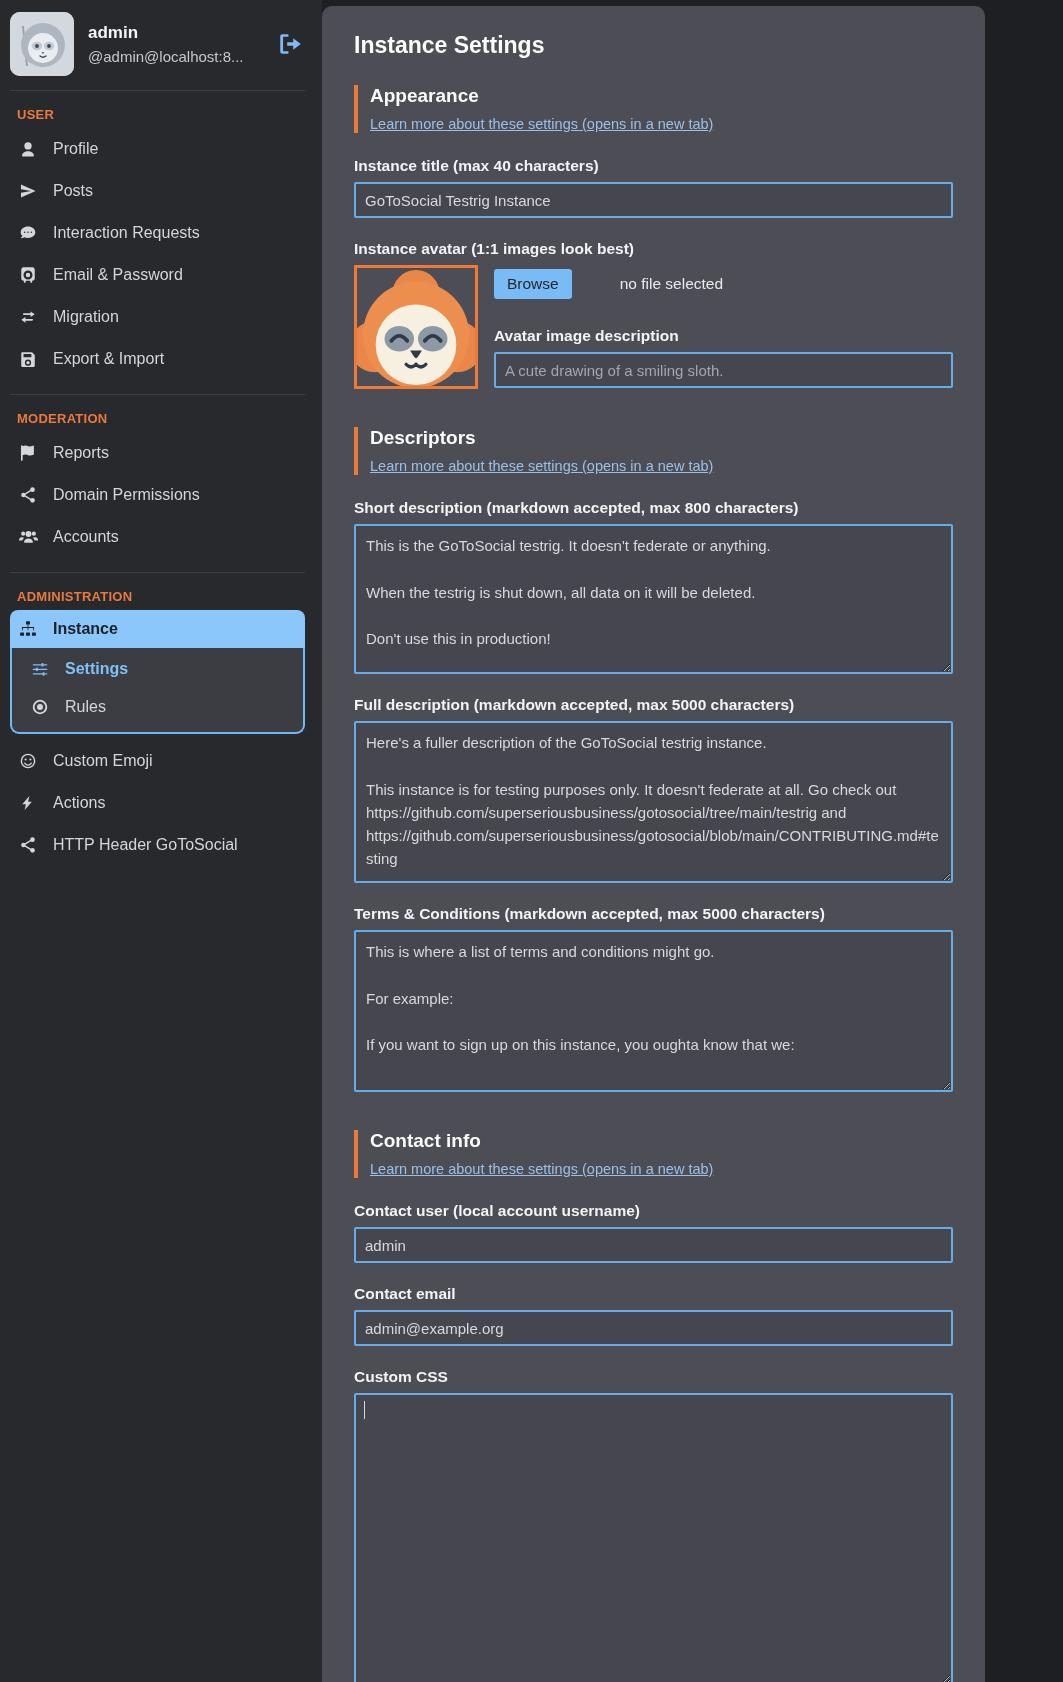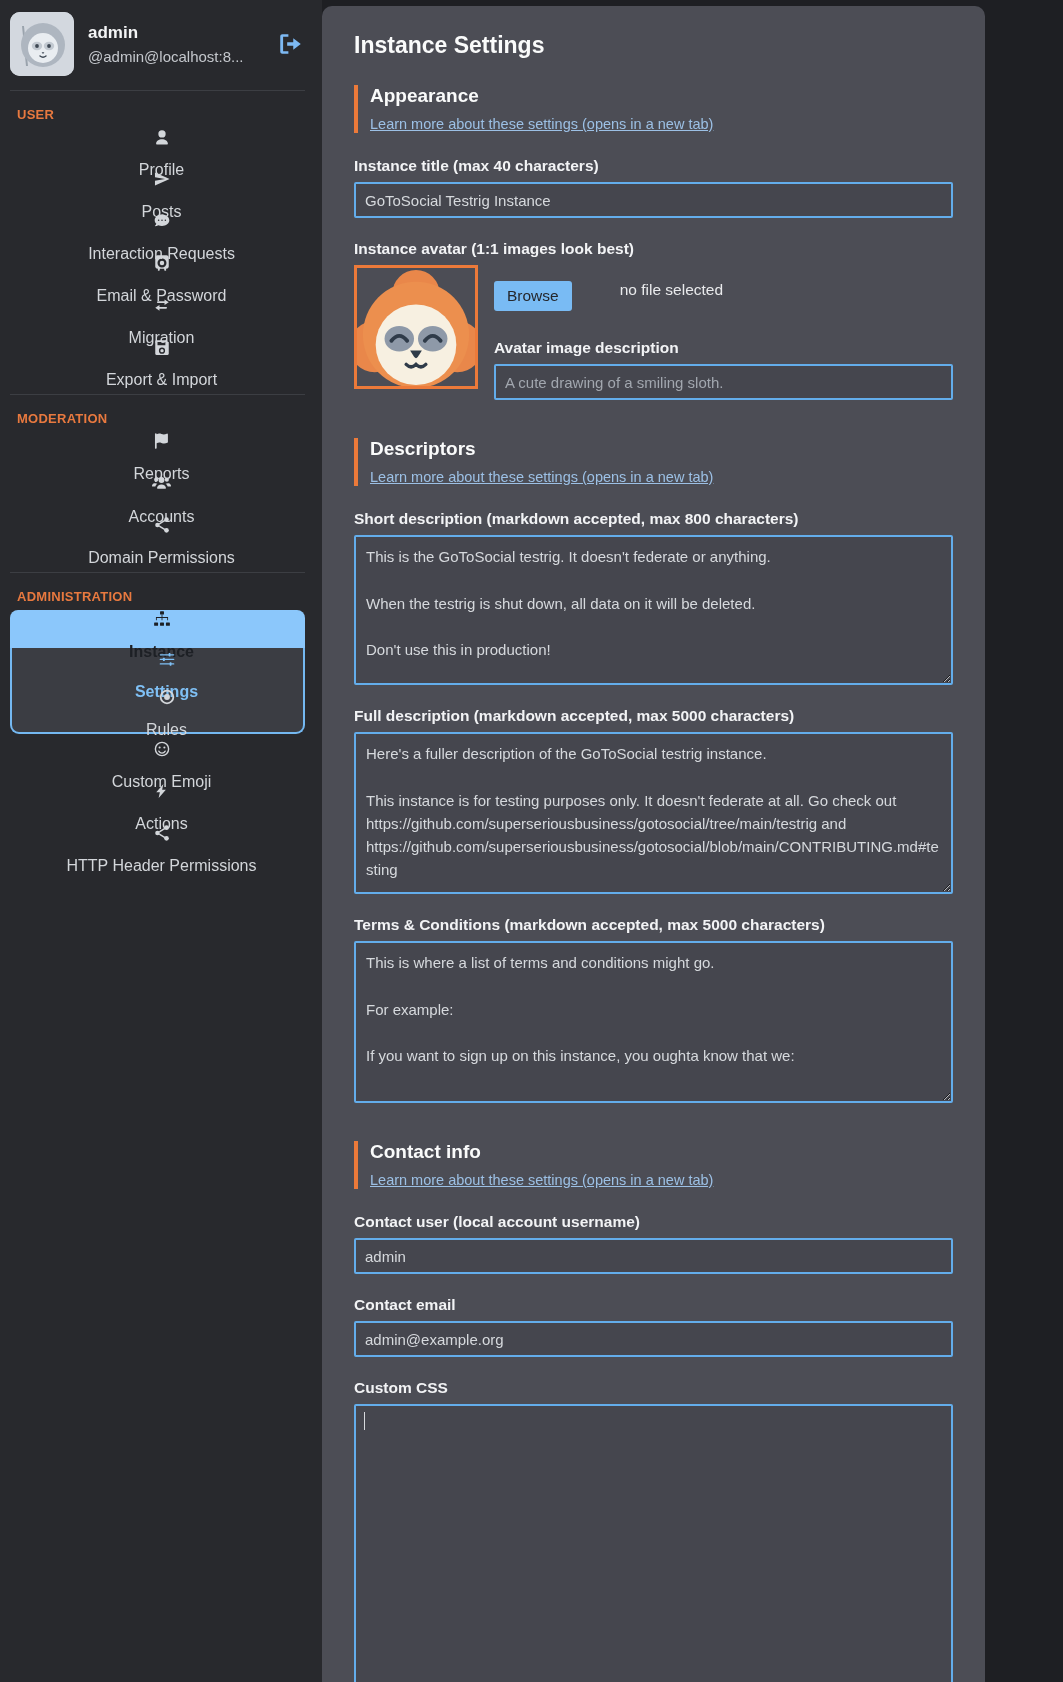--- a/index.html
+++ b/index.html
@@ -25,21 +25,21 @@
   .user-name { font-size:17px; font-weight:bold; color:#f4f5f6; margin-bottom:5px; }
   .user-handle { font-size:15px; color:#c4c7cc; white-space:nowrap; }
   .logout-btn { color:#7db9f3; cursor:pointer; flex-shrink:0; display:flex; }
   .divider { border:none; border-top:1px solid #3c3e43; margin:0 0 4px; }
   .nav-section-label {
     color:#e8793f; font-size:13px; font-weight:bold; letter-spacing:.02em;
     margin:16px 0 6px 7px;
   }
   .nav-item {
     display:flex; align-items:center; gap:15px; height:42px;
-    padding-left:8px; font-size:16px; color:#d3d6da; cursor:pointer;flex-direction:column;
+    padding-left:8px; font-size:16px; color:#d3d6da; cursor:pointer;
   }
   .nav-item .ic { width:20px; display:flex; justify-content:center; color:#d3d6da; }
   .nav-item.active {
     background:#8bc7fb; color:#1d2025; font-weight:bold;
     border-radius:8px 8px 0 0; height:38px; margin-top:2px;
   }
   .nav-item.active .ic { color:#1d2025; }
   .submenu {
     background:#3b3d43; border:2px solid #74b8f1; border-top:none;
     border-radius:0 0 9px 9px; padding:2px 0 6px; margin-bottom:6px;
@@ -78,21 +78,21 @@
   .ta-mid   { height:162px; }
   .ta-css   { height:292px; font-family:"Liberation Mono", monospace; }
   .avatar-row { display:flex; gap:16px; align-items:flex-start; }
   .instance-avatar {
     width:124px; height:124px; border:3px solid #ec7a3a; flex-shrink:0; background:#4c4d55;
   }
   .avatar-right { padding-top:4px; flex:1; }
   .browse-row { display:flex; align-items:center; gap:9px; }
   .btn {
     background:#79bbf4; color:#25272c; border:none; border-radius:4px;
-    font-family:"Liberation Sans", sans-serif; cursor:pointer;margin-top:12px;
+    font-family:"Liberation Sans", sans-serif; cursor:pointer;
   }
   .browse-btn { font-size:15.5px; padding:6px 13px; border-radius:3px; }
   .file-status { font-size:15.5px; color:#e9eaec;padding-left:39px; }
   .avatar-desc-label { margin-top:28px; }
   .avatar-desc-input { width:385px; }
   .save-btn { font-size:17px; font-weight:bold; padding:9px 36px; margin-top:14px; }
   .css-wrap { position:relative; }
   .text-caret {
     position:absolute; left:10px; top:8px; width:1px; height:18px;
     background:#d6d9dd; pointer-events:none;
@@ -195,38 +195,38 @@
     <div class="nav-item">
       <span class="ic">
         <svg width="18" height="18" viewBox="0 0 512 512" fill="currentColor">
             <path d="M80 32c13 0 24 11 24 24v8c40-20 80-28 136-8 60 21 100 14 152-8 16-7 32 5 32 22v214c0 10-6 19-15 23-56 24-104 28-169 5-56-20-96-10-136 10v134c0 13-11 24-24 24s-24-11-24-24V56c0-13 11-24 24-24z"></path>
           </svg>
       </span>
       <span>Reports</span>
     </div>
     <div class="nav-item">
       <span class="ic">
-        <svg width="19" height="19" viewBox="0 0 512 512" fill="currentColor">
-            <path d="M256 240a80 80 0 1 0 0-160 80 80 0 0 0 0 160zm0 40c-66 0-120 42-120 100 0 9 7 16 16 16h208c9 0 16-7 16-16 0-58-54-100-120-100zM112 208a56 56 0 1 0 0-112 56 56 0 0 0 0 112zm288 0a56 56 0 1 0 0-112 56 56 0 0 0 0 112zM64 248c-36 9-64 35-64 72 0 9 7 16 16 16h74c8-34 28-60 54-76-22-10-50-16-80-12zm384 0c-30-4-58 2-80 12 26 16 46 42 54 76h74c9 0 16-7 16-16 0-37-28-63-64-72z"></path>
-          </svg>
-      </span>
-      <span>Accounts</span>
-    </div>
-    <div class="nav-item">
-      <span class="ic">
         <svg width="18" height="18" viewBox="0 0 512 512" fill="currentColor">
             <g stroke="currentColor" stroke-width="44" fill="none">
               <path d="M180 226 340 126M180 286 340 386"></path>
             </g>
             <circle cx="128" cy="256" r="66"></circle>
             <circle cx="384" cy="104" r="66"></circle>
             <circle cx="384" cy="408" r="66"></circle>
           </svg>
       </span>
       <span>Domain Permissions</span>
+    </div>
+    <div class="nav-item">
+      <span class="ic">
+        <svg width="19" height="19" viewBox="0 0 512 512" fill="currentColor">
+            <path d="M256 240a80 80 0 1 0 0-160 80 80 0 0 0 0 160zm0 40c-66 0-120 42-120 100 0 9 7 16 16 16h208c9 0 16-7 16-16 0-58-54-100-120-100zM112 208a56 56 0 1 0 0-112 56 56 0 0 0 0 112zm288 0a56 56 0 1 0 0-112 56 56 0 0 0 0 112zM64 248c-36 9-64 35-64 72 0 9 7 16 16 16h74c8-34 28-60 54-76-22-10-50-16-80-12zm384 0c-30-4-58 2-80 12 26 16 46 42 54 76h74c9 0 16-7 16-16 0-37-28-63-64-72z"></path>
+          </svg>
+      </span>
+      <span>Accounts</span>
     </div>
 
     <div class="gap-lg"></div>
     <hr class="divider">
     <div class="nav-section-label">ADMINISTRATION</div>
 
     <div class="nav-item active">
       <span class="ic">
         <svg width="18" height="18" viewBox="0 0 512 512" fill="currentColor">
             <rect x="200" y="32" width="112" height="96" rx="16"></rect>
@@ -286,21 +286,21 @@
       <span class="ic">
         <svg width="18" height="18" viewBox="0 0 512 512" fill="currentColor">
             <g stroke="currentColor" stroke-width="44" fill="none">
               <path d="M180 226 340 126M180 286 340 386"></path>
             </g>
             <circle cx="128" cy="256" r="66"></circle>
             <circle cx="384" cy="104" r="66"></circle>
             <circle cx="384" cy="408" r="66"></circle>
           </svg>
       </span>
-      <span>HTTP Header Permissions</span>
+      <span>HTTP Header GoToSocial</span>
     </div>
   </aside>
 
   <main class="panel">
     <h1>Instance Settings</h1>
 
     <div class="section-header first">
       <h2>Appearance</h2>
       <a>Learn more about these settings (opens in a new tab)</a>
     </div>

